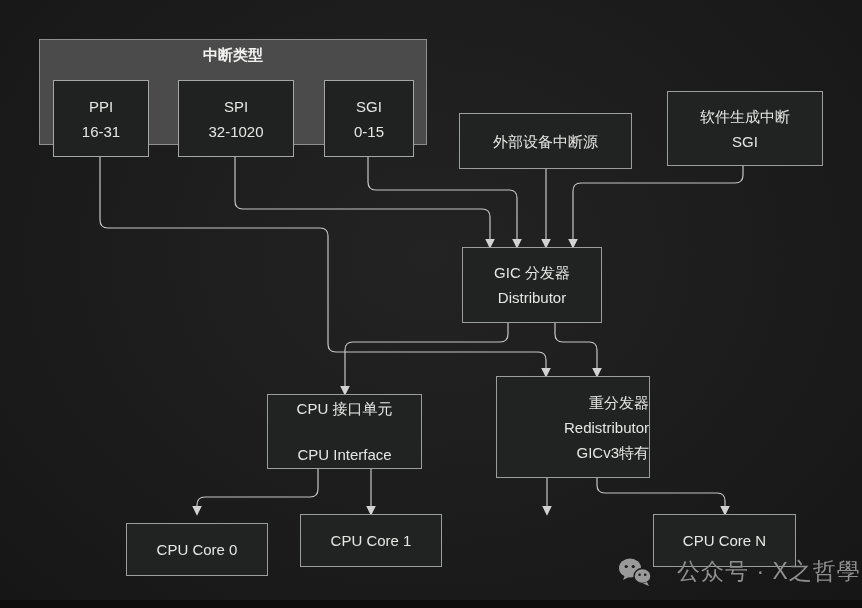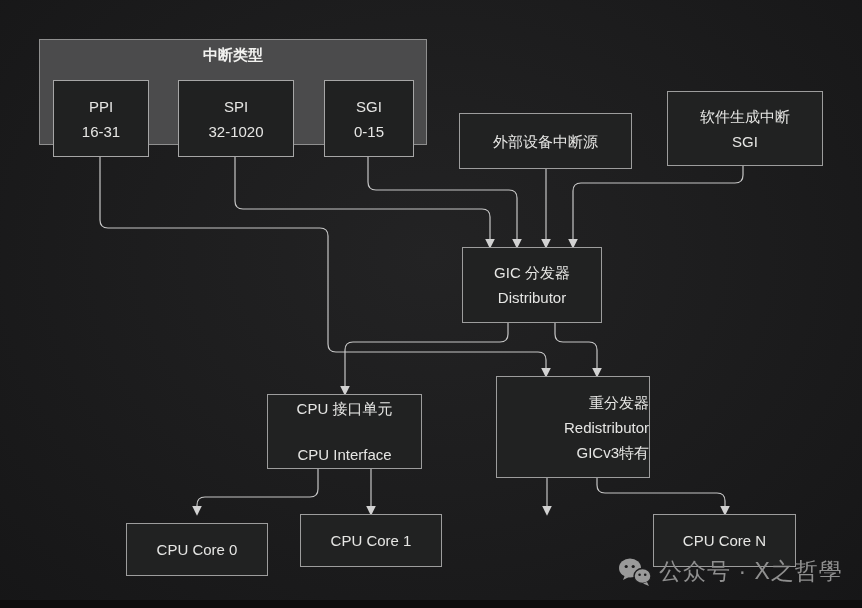--- a/index.html
+++ b/index.html
@@ -24,21 +24,21 @@
     position:absolute;top:4px;left:0;width:100%;text-align:center;
     color:#f2f2f0;font-size:15px;font-weight:bold;line-height:22px;
   }
   .group-box .node{background:#202121;border-color:#a6a6a6;}
   svg.wires{position:absolute;left:0;top:0;pointer-events:none;}
   .wire{fill:none;stroke:#c6c6c6;stroke-width:1.2;}
   .watermark{
     position:absolute;left:618px;top:556px;display:flex;align-items:center;gap:7px;
     color:#8f8f8f;
   }
-  .watermark-text{font-size:23px;letter-spacing:1px;white-space:nowrap;}
+  .watermark-text{font-size:23px;letter-spacing:1px;white-space:nowrap;margin-left:18px;}
   .bottom-bar{position:absolute;left:0;bottom:0;width:862px;height:8px;background:#0d0d0e;}
 </style>
 </head>
 <body>
 
 <div class="stage">
 
   <svg class="wires" width="862" height="608" viewBox="0 0 862 608">
     <defs>
       <marker id="arrow" viewBox="0 0 10 10" refX="1" refY="5" markerWidth="8" markerHeight="8" orient="auto-start-reverse">

